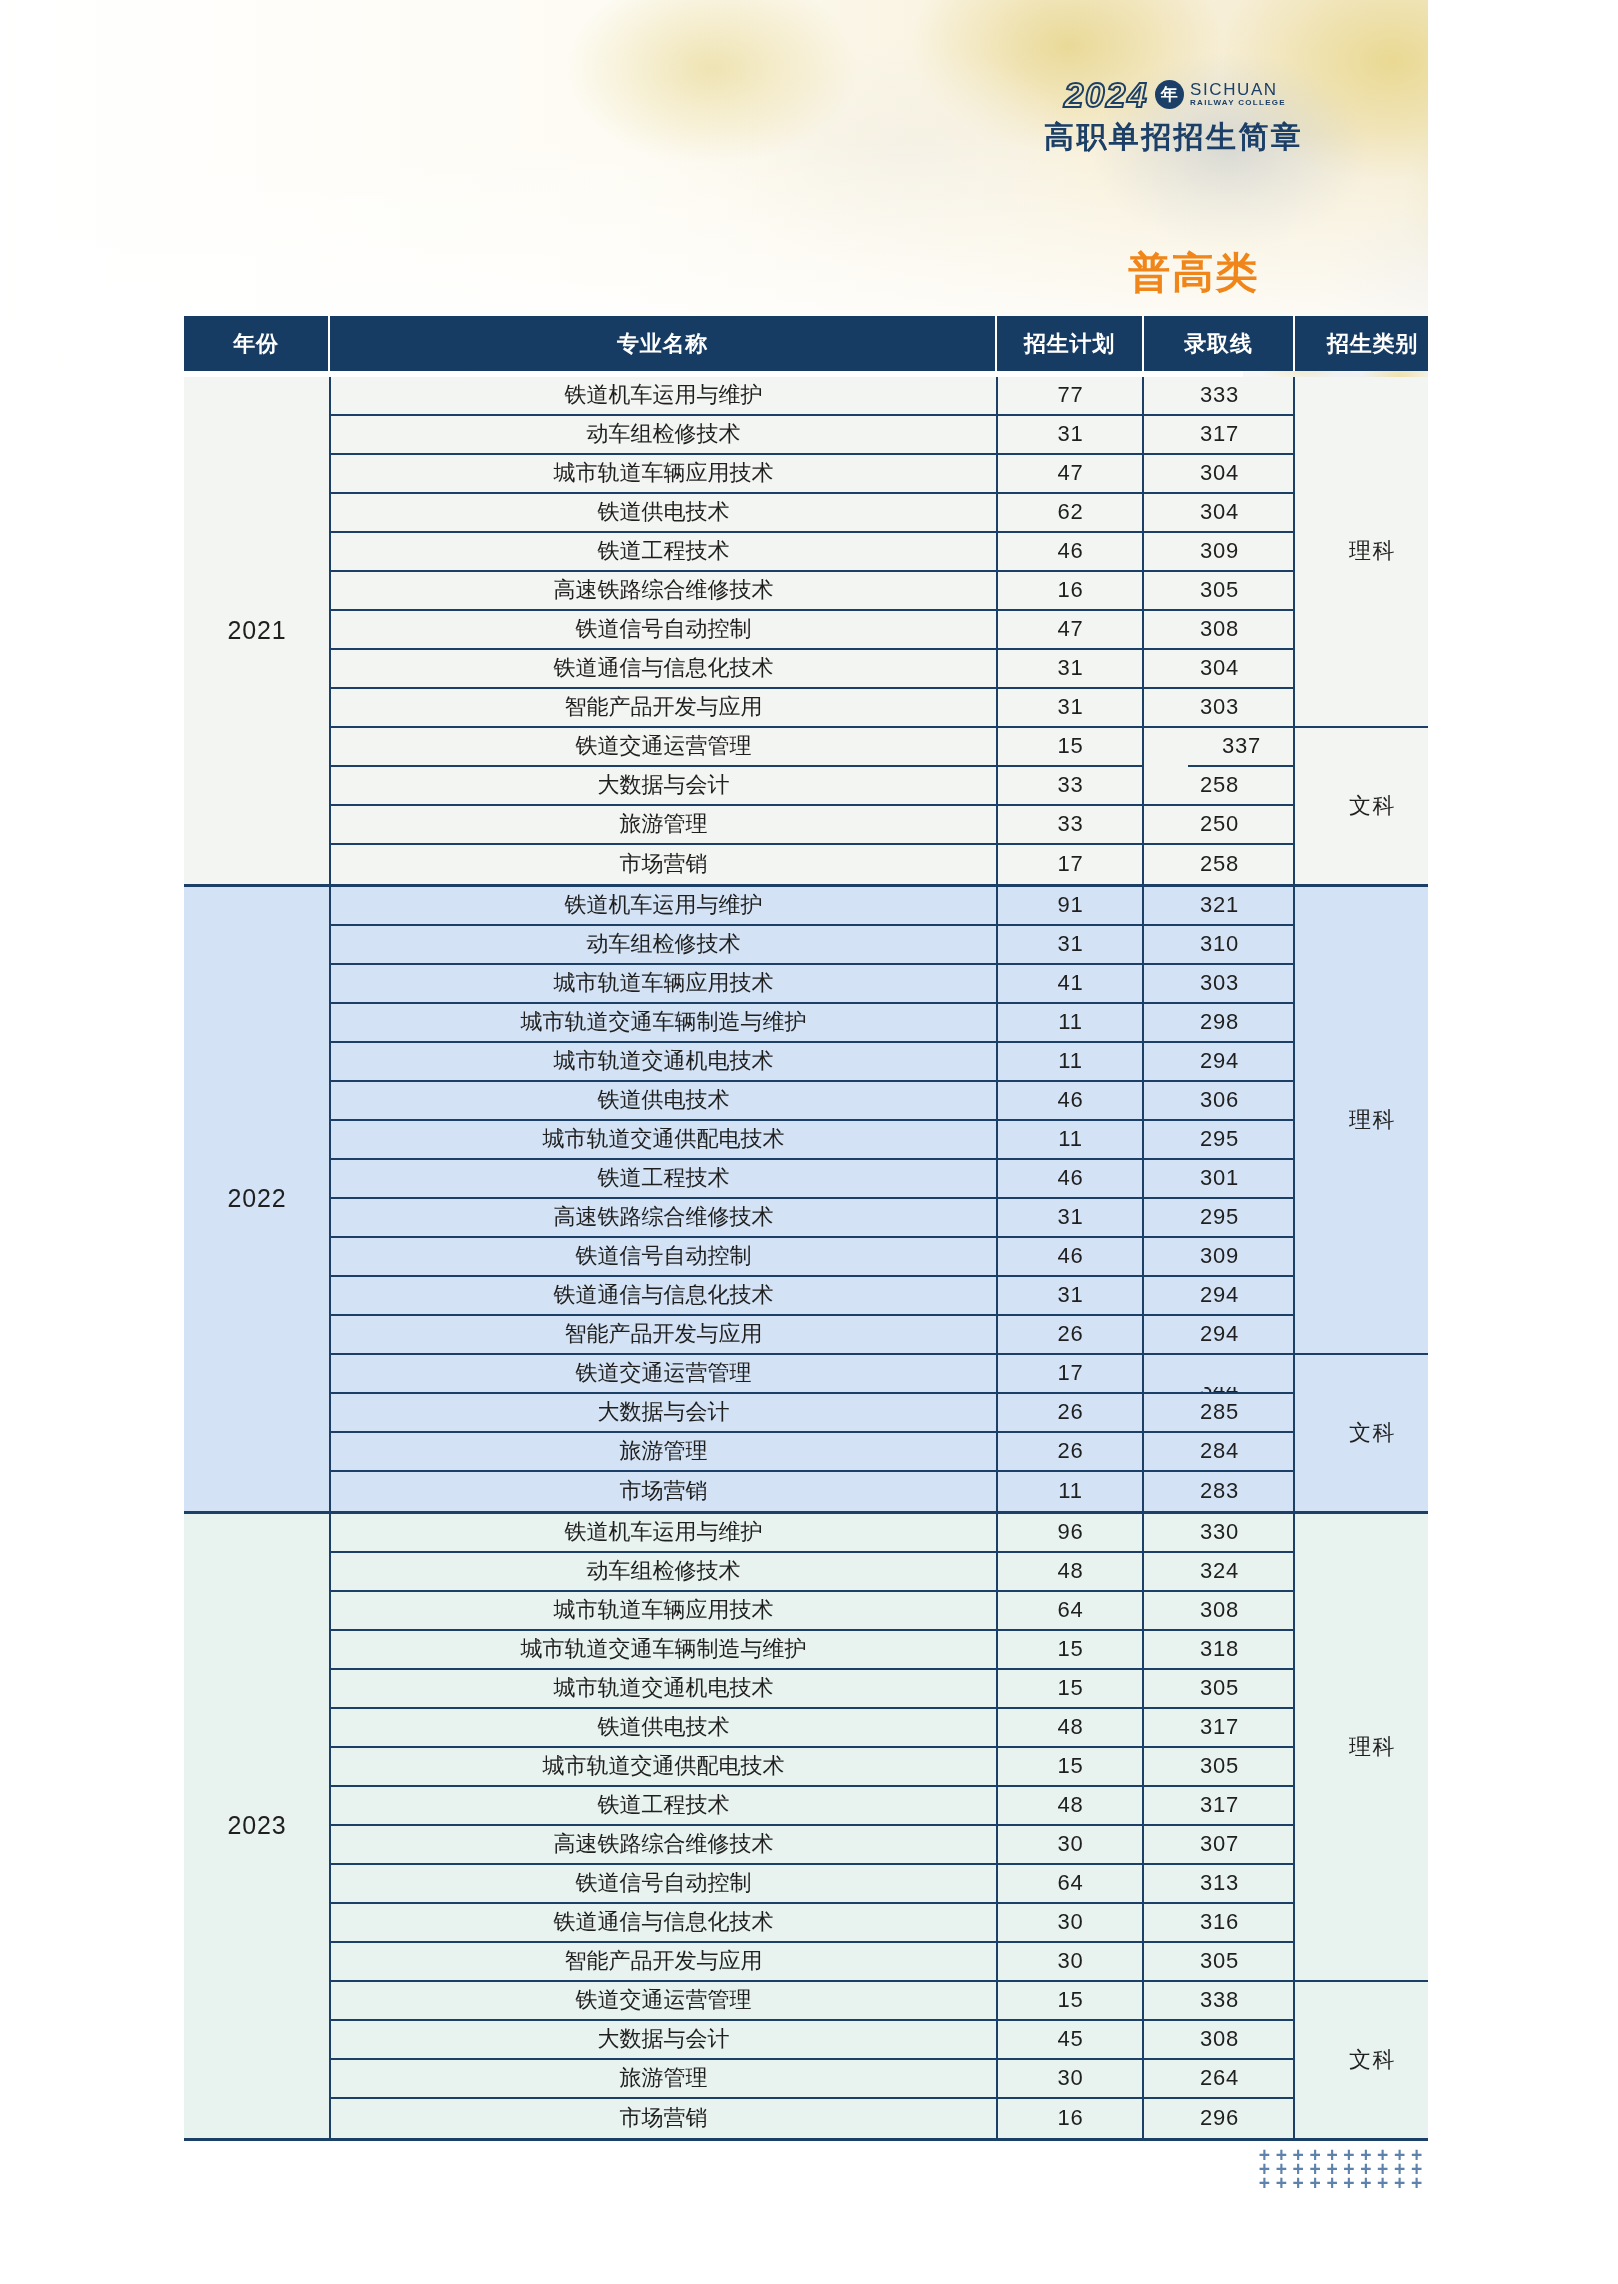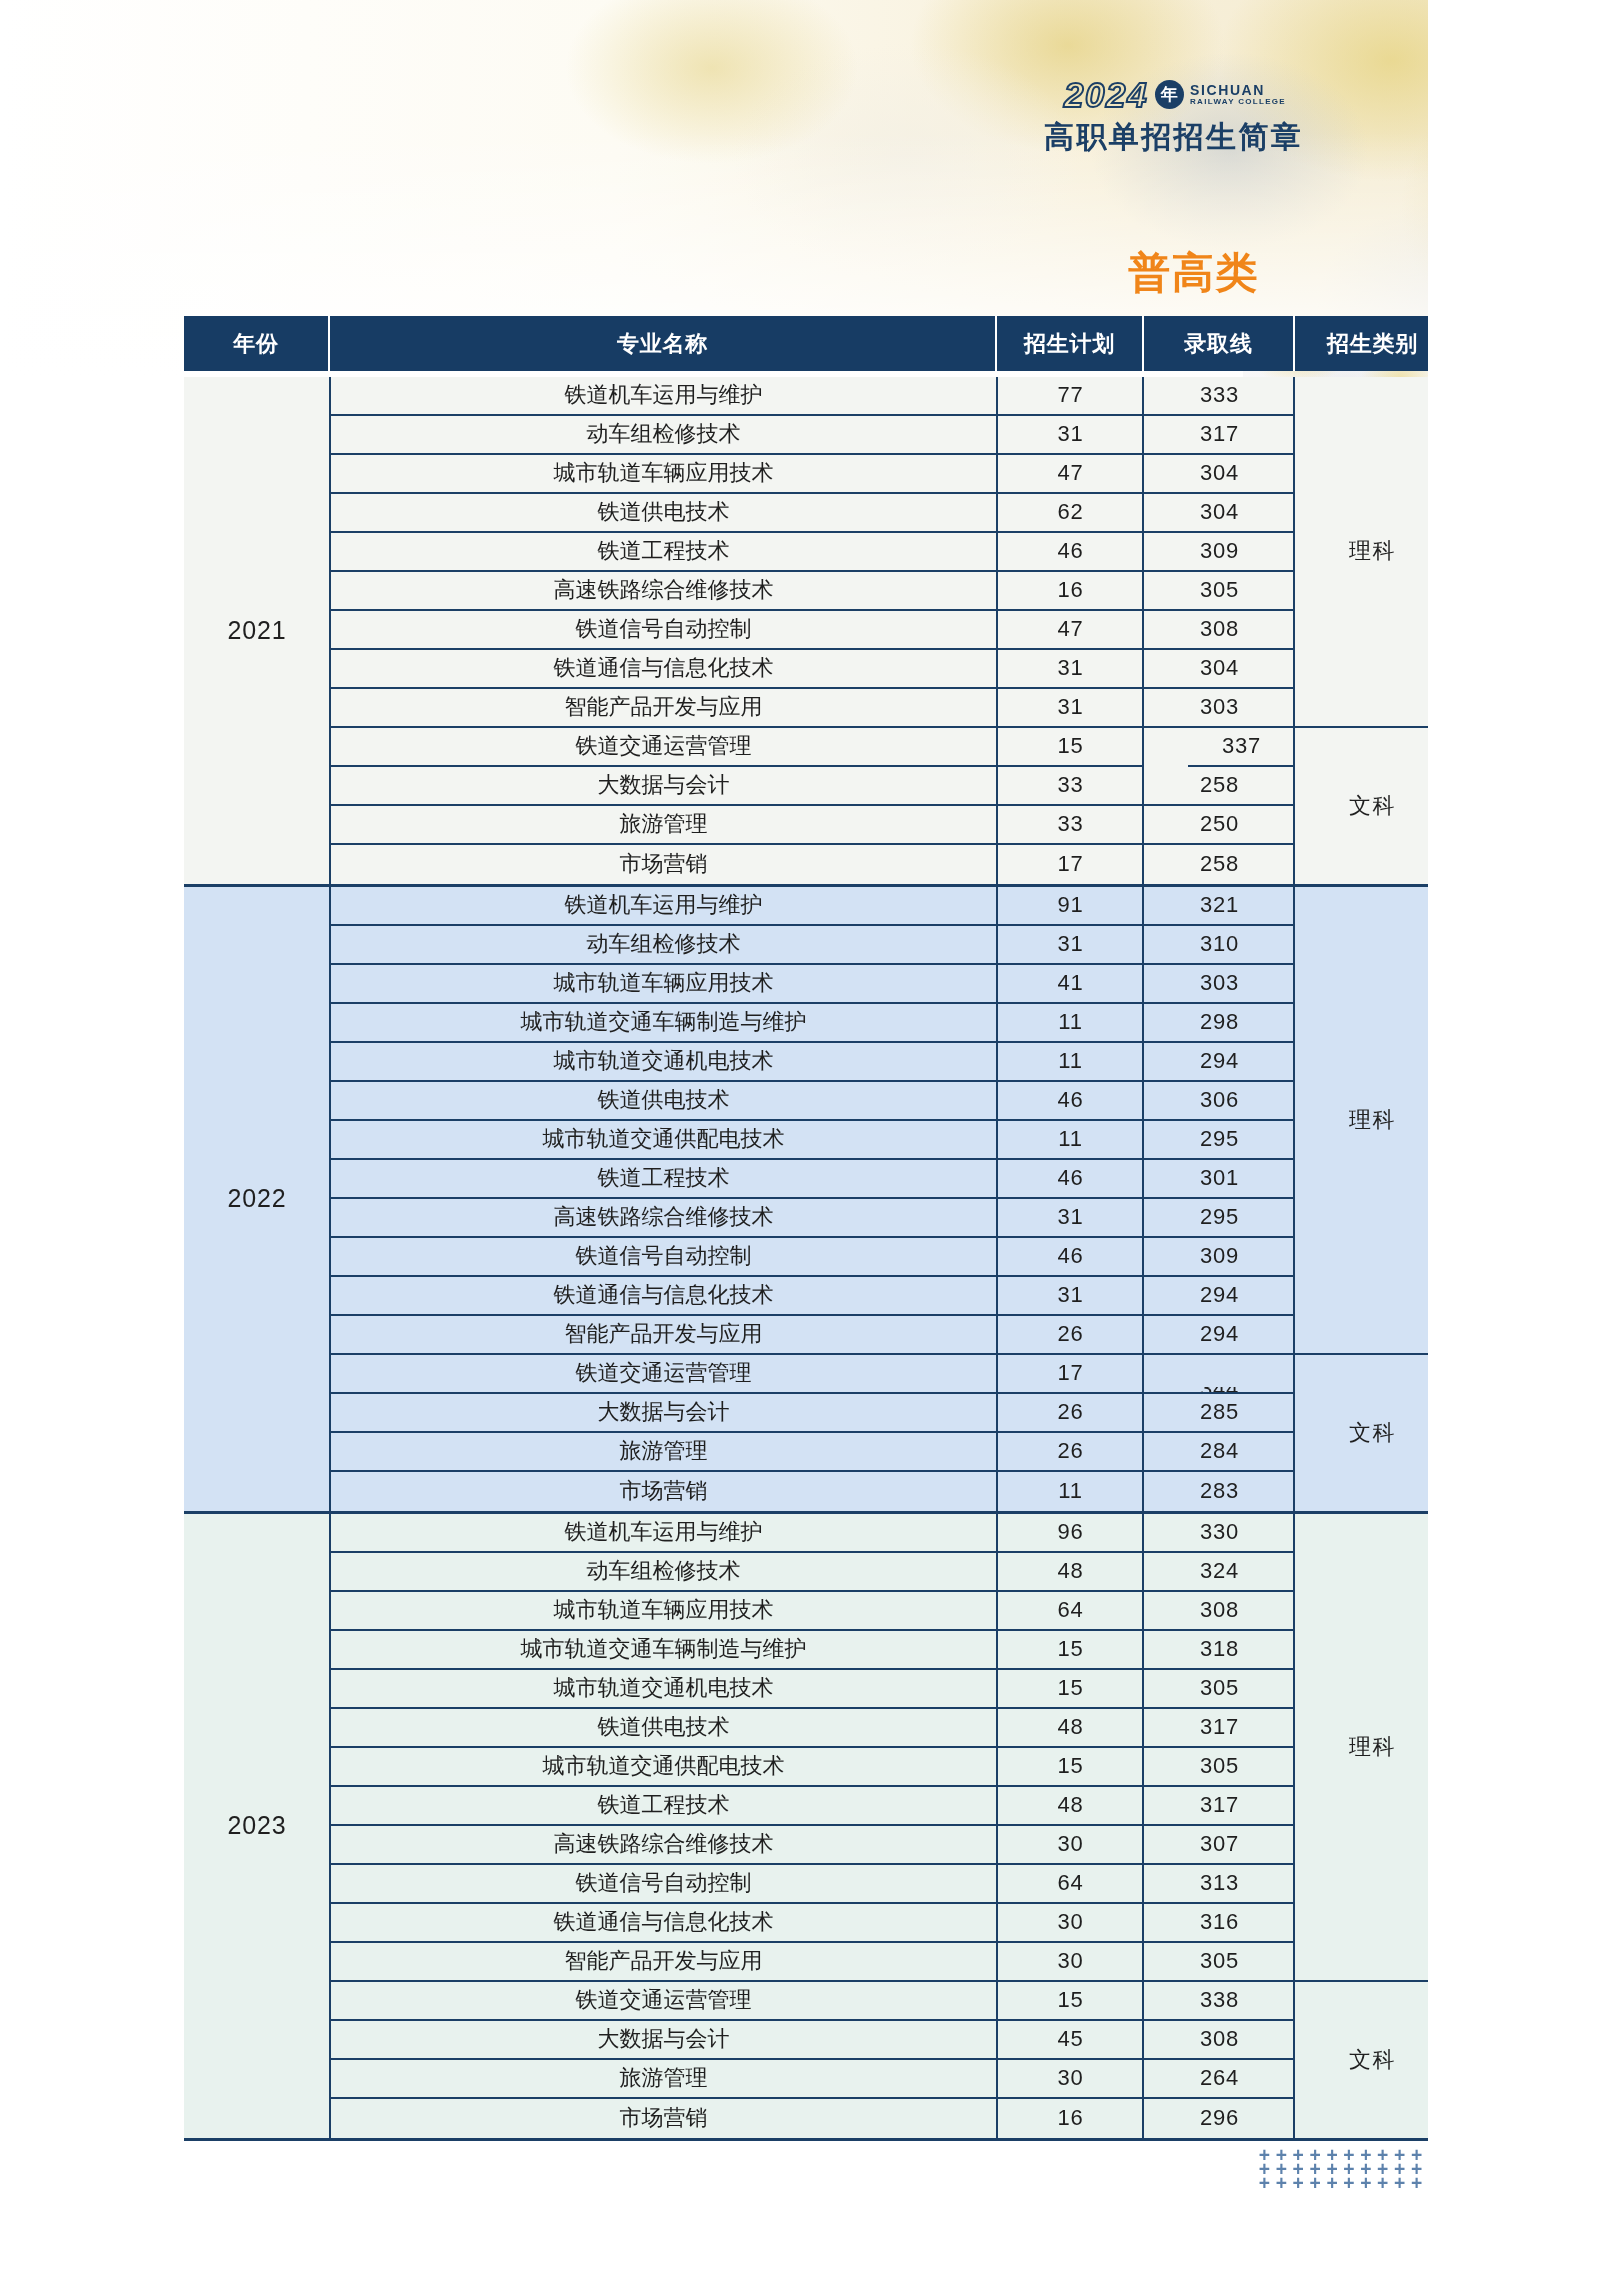--- a/index.html
+++ b/index.html
@@ -45,21 +45,21 @@
     line-height:1;
   }
   @supports (-webkit-text-stroke: 2px #1b3f66) {
     .logo-2024 { color:transparent; -webkit-text-stroke:2px #1b3f66; }
   }
   .logo-year-circle {
     width:29px; height:29px; border-radius:50%; background:#1b3f66; color:#fff;
     display:flex; align-items:center; justify-content:center; font-size:17px; font-weight:bold; flex:0 0 auto;
   }
   .logo-en { text-align:left; color:#1b3f66; line-height:1.05; }
-  .logo-en-1 { font-size:14px; font-weight:bold; letter-spacing:1.6px; }
+  .logo-en-1 { font-size:17px; font-weight:normal; letter-spacing:1.6px; }
   .logo-en-2 { font-size:8px; font-weight:bold; letter-spacing:1.3px; }
   .logo-sub { margin-top:4.8px; font-size:30px; font-weight:bold; color:#1b3f66; letter-spacing:2.4px; white-space:nowrap; }
 
   
   .title-block { position:absolute; left:184px; top:196px; z-index:3; }
   .title-line { font-size:39px; font-weight:bold; color:#1b3f66; line-height:1.32; letter-spacing:0.8px; white-space:nowrap; }
   .badge {
     position:absolute; top:245px; right:169px; z-index:3;
     font-size:42px; font-weight:bold; color:#f08519; letter-spacing:1.6px; white-space:nowrap;
   }

